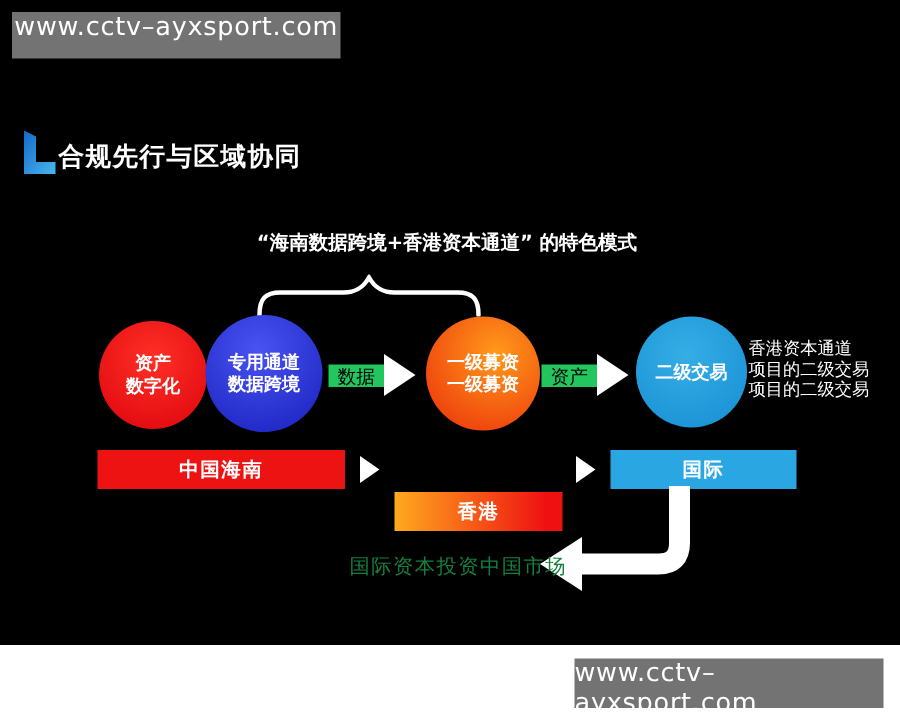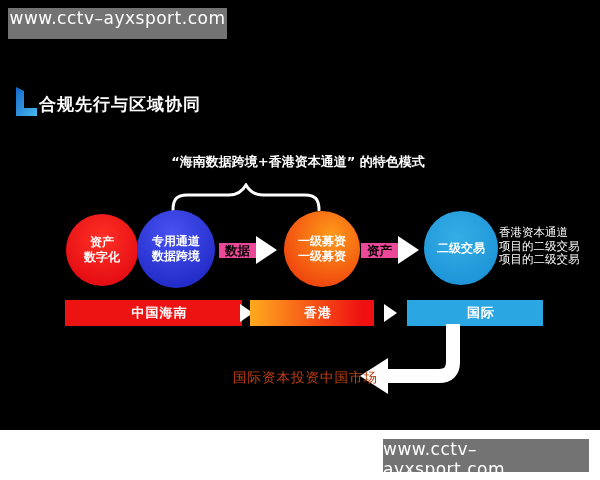--- a/index.html
+++ b/index.html
@@ -47,52 +47,52 @@
         background:radial-gradient(circle at 45% 30%, #4853f2 0%, #222bc7 78%); }
   .c3 { left:284px; top:211px; width:76px; height:76px;
         background:radial-gradient(circle at 62% 32%, #ff9a1a 0%, #ef420d 80%); }
   .c4 { left:424px; top:211px; width:74px; height:74px;
         background:radial-gradient(circle at 45% 35%, #35aee6 0%, #1b93d6 82%); }
 
   
   .flow-arrow { position:absolute; top:236px; display:flex; align-items:center; height:28px; }
   .fa1 { left:219px; } .fa2 { left:361px; }
   .arrow-body {
-    width:37px; height:15px; background:#ec4899;
+    width:37px; height:15px; background:#22c55e;
     display:flex; align-items:center; justify-content:center;
-    font-size:12.5px; font-weight:bold; color:#000; line-height:15px;
+    font-size:12.5px; font-weight:normal; color:#000; line-height:15px;
   }
   .arrow-head { width:0; height:0;
     border-top:14px solid transparent; border-bottom:14px solid transparent;
     border-left:21px solid #fff; }
 
   
   .side-note {
     position:absolute; left:499px; top:226px; color:#fff;
     font-size:11.5px; line-height:13.5px; font-weight:500; white-space:nowrap;
   }
 
   
   .bar {
     position:absolute; top:300px; height:26px;
     display:flex; align-items:center; justify-content:center;
-    color:#fff; font-weight:bold; font-size:13px; letter-spacing:1px;padding-left:12px;
+    color:#fff; font-weight:bold; font-size:13px; letter-spacing:1px;
   }
   .bar-hainan { left:65px;  width:165px; background:#ee1313; }
-  .bar-hk     { left:250px; width:112px; background:linear-gradient(90deg,#ffaa1e 0%,#ef1111 90%); }
+  .bar-hk     { left:263px; width:112px; background:linear-gradient(90deg,#ffaa1e 0%,#ef1111 90%);margin-top:28px; }
   .bar-intl   { left:407px; width:124px; background:#2aa6e2; }
   .tri { position:absolute; top:304px; width:0; height:0;
     border-top:9px solid transparent; border-bottom:9px solid transparent;
     border-left:13px solid #fff; }
   .tri1 { left:240px; } .tri2 { left:384px; }
 
   
   .return-arrow { position:absolute; left:350px; top:324px; }
   .footer-note {
-    position:absolute; left:233px; top:369px; color:#c2410c;
+    position:absolute; left:233px; top:369px; color:#15803d;
     font-size:13.5px; font-weight:500; letter-spacing:1px;
   }
 </style>
 </head>
 <body>
 
 <div class="banner banner-top">
   <span>www.cctv–ayxsport.com</span>
 </div>
 

